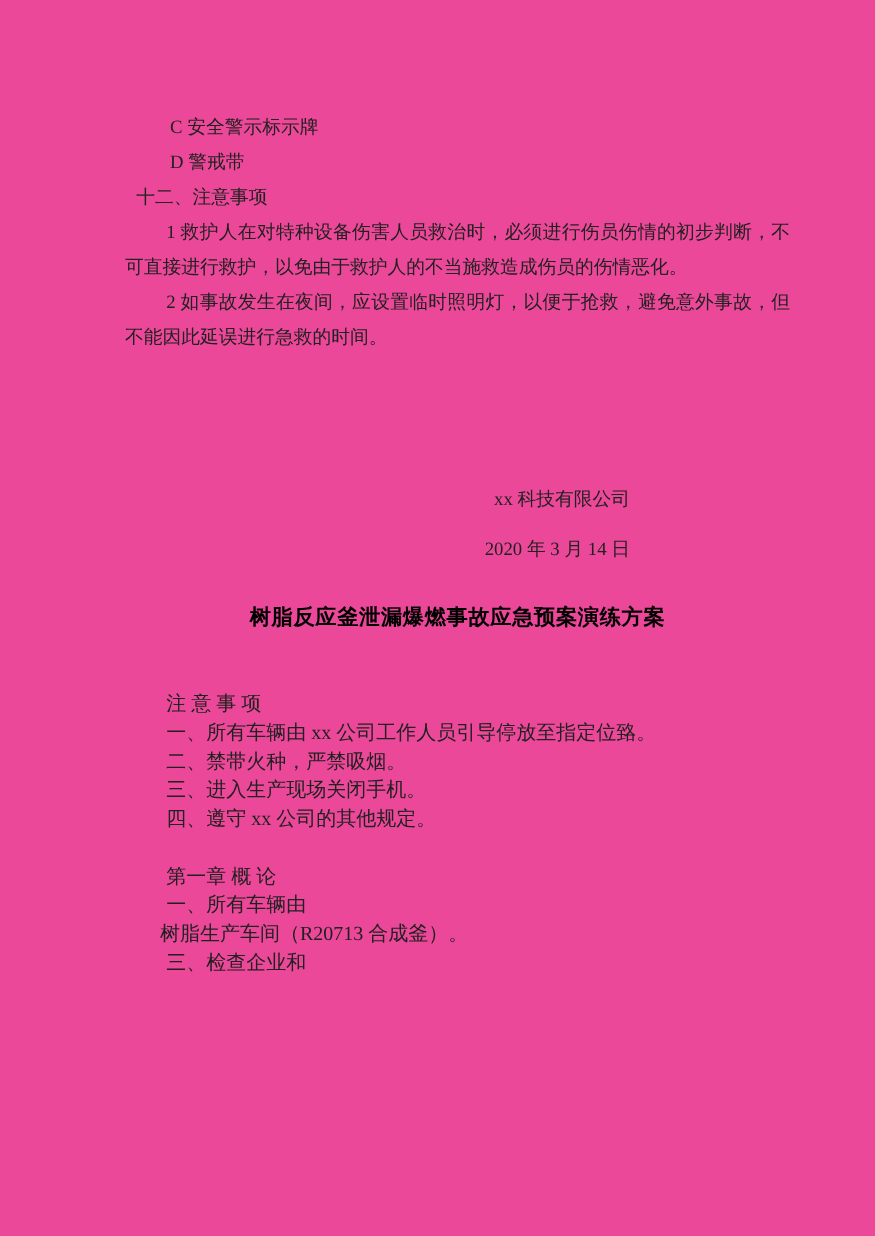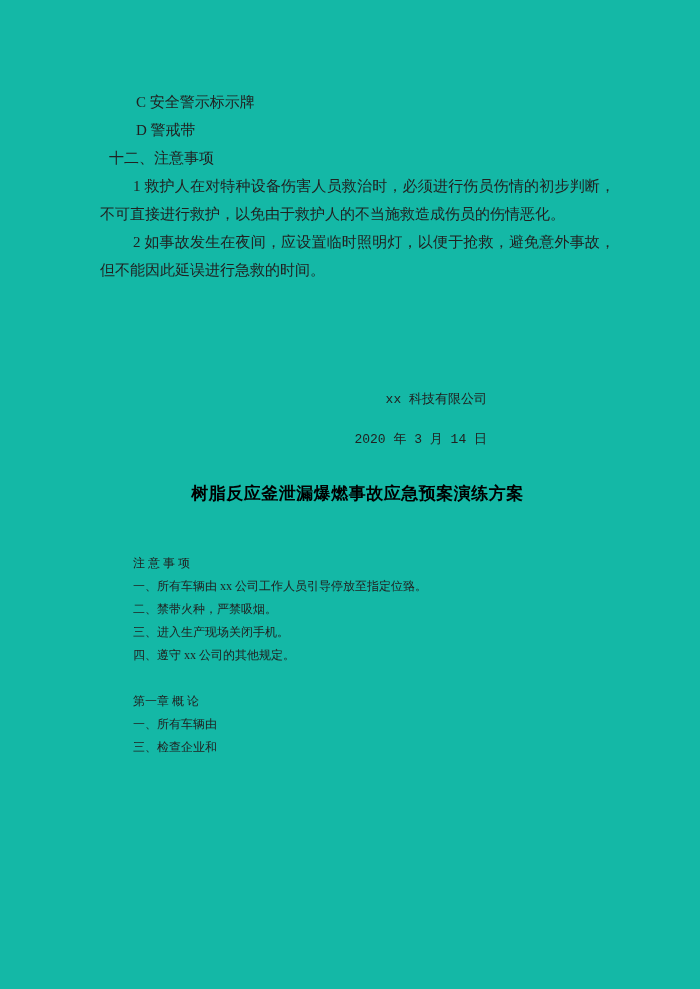--- a/index.html
+++ b/index.html
@@ -4,63 +4,62 @@
 <style>
   html, body {
     margin: 0;
     padding: 0;
     background: #ffffff;
   }
   .page {
     position: relative;
     width: 700px;
     height: 989px;
-    background: #14b8a6;
+    background: #ec4899;
     box-sizing: border-box;
-    padding: 88px 85px 0 100px;
+    padding: 88px 68px 0 100px;
     font-family: "Liberation Serif", "DejaVu Serif", serif;
     color: #212121;
     overflow: hidden;
   }
   
   .sec1 {
     font-size: 15px;
     line-height: 28px;
   }
   .sec1 .line { margin: 0; }
   .indent-item { padding-left: 36px; }
   .indent-head { padding-left: 9px; }
   .para {
     margin: 0;
     text-indent: 33px;
     text-align: justify;
   }
   
   .signature {
     margin-top: 96px;
-    font-size: 13px;
+    font-size: 15px;
     line-height: 40px;
     text-align: right;
     padding-right: 128px;
-    font-family: Liberation Mono, monospace;
   }
   
   .doc-title {
     margin: 20px 0 0 0;
     font-family: "Liberation Sans", "DejaVu Sans", sans-serif;
     font-size: 17px;
     font-weight: bold;
     letter-spacing: 0.5px;
     color: #000000;
     text-align: center;
     line-height: 28px;
   }
   
   .sec2 {
-    font-size: 12px;
+    font-size: 16px;
     line-height: 23px;
   }
   .sec2-first { margin-top: 44px; }
   .sec2 .line2 { margin: 0; }
   .indent2 { padding-left: 33px; }
   .indent2b { padding-left: 28px; }
   .para2 {
     margin: 0;
     text-indent: 33px;
     text-align: justify;
@@ -91,16 +90,17 @@
     <div class="line2 indent2">注 意 事 项</div>
     <div class="line2 indent2">一、所有车辆由 xx 公司工作人员引导停放至指定位臵。</div>
     <div class="line2 indent2">二、禁带火种，严禁吸烟。</div>
     <div class="line2 indent2">三、进入生产现场关闭手机。</div>
     <div class="line2 indent2">四、遵守 xx 公司的其他规定。</div>
   </section>
 
   <section class="sec2 chapter">
     <div class="line2 indent2">第一章 概 论</div>
     <div class="line2 indent2">一、所有车辆由</div>
+    <div class="line2 indent2b">树脂生产车间（R20713 合成釜）。</div>
     <div class="line2 indent2">三、检查企业和</div>
   </section>
 
 </div>
 
 </body></html>

